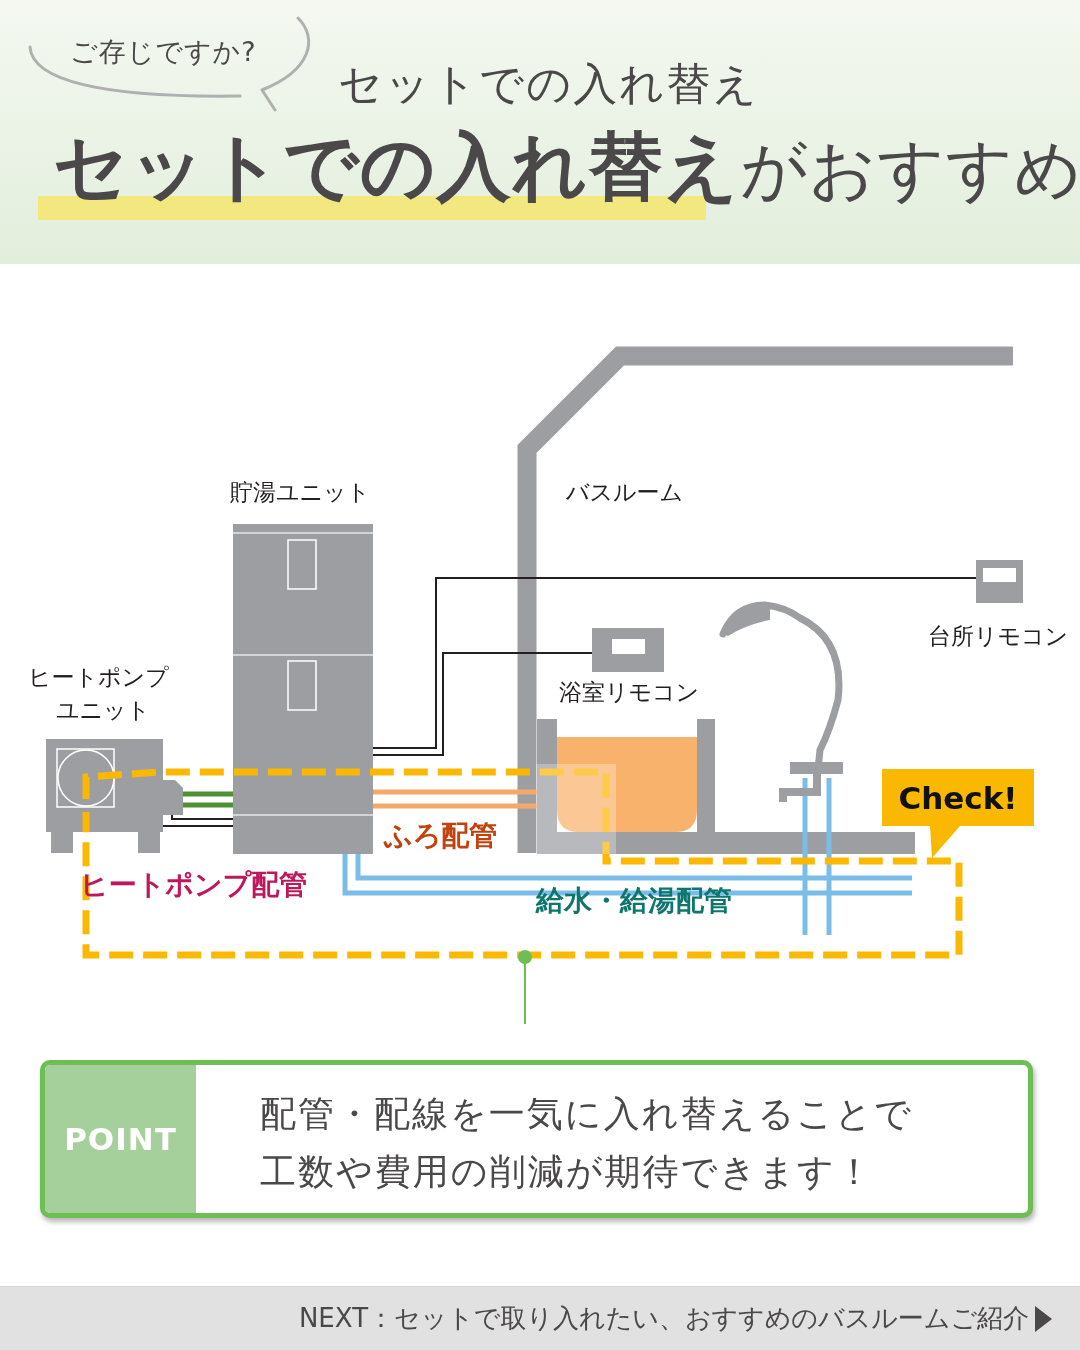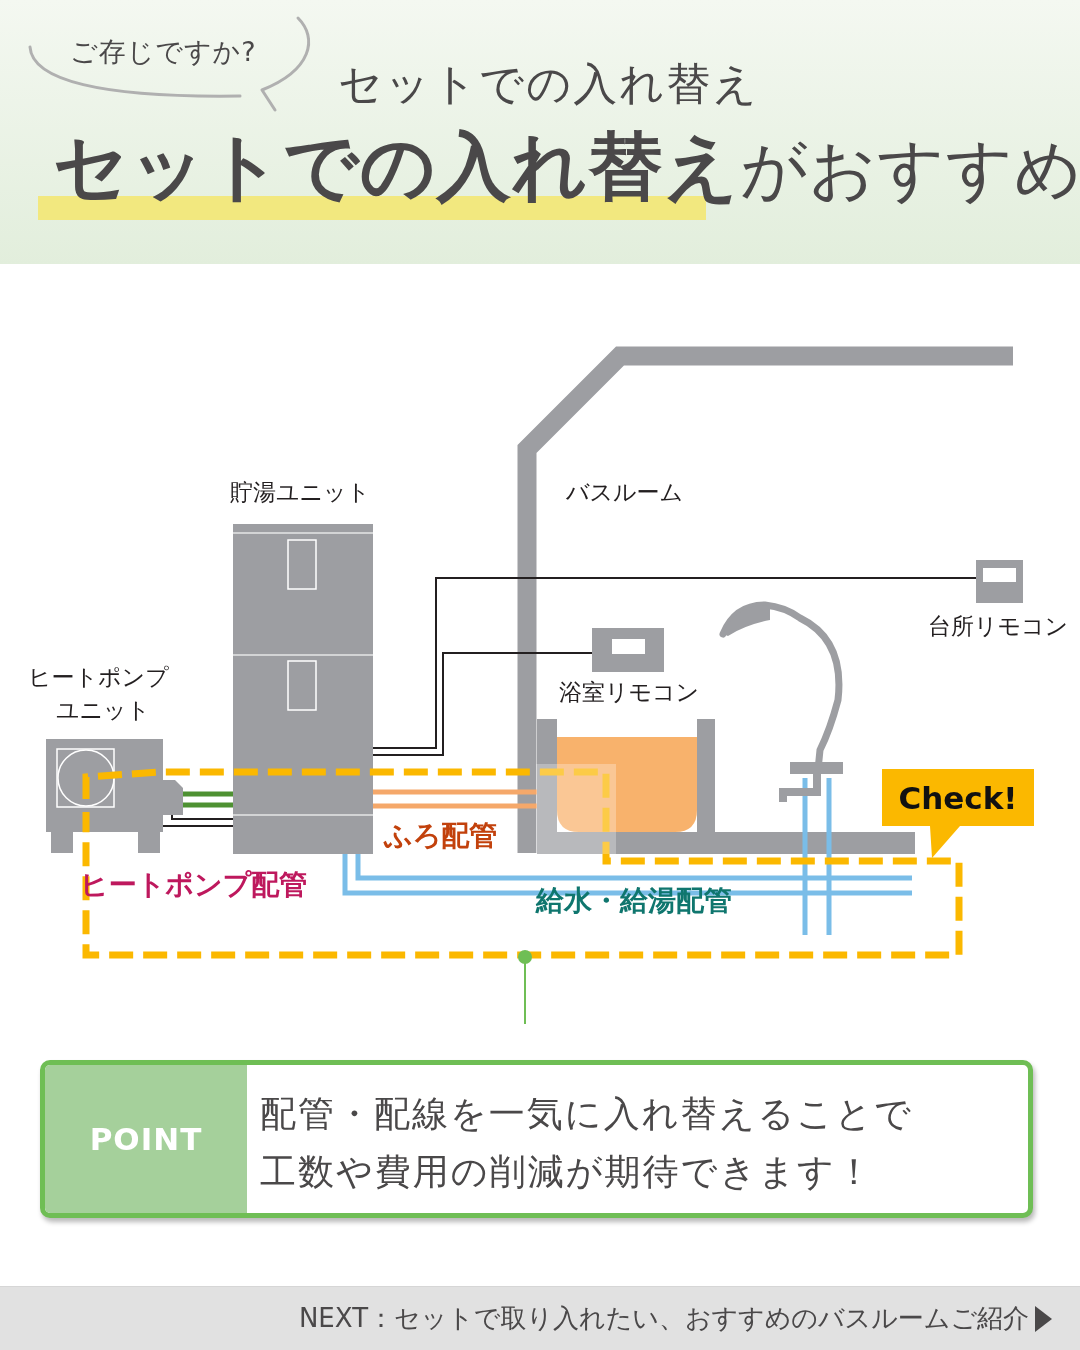--- a/index.html
+++ b/index.html
@@ -42,21 +42,21 @@
     background: #fbb800; color: #111; font-size: 31px; font-weight: bold;
     display: flex; align-items: center; justify-content: center;
   }
 
   .point-box {
     position: absolute; left: 40px; top: 1060px; width: 993px; height: 158px;
     border: 5px solid #6fbe55; border-radius: 10px; background: #ffffff;
     box-shadow: 2px 4px 5px rgba(0,0,0,0.28); overflow: hidden;
   }
   .point-label {
-    position: absolute; left: 0; top: 0; width: 202px; height: 100%;
+    position: absolute; left: 0; top: 0; width: 151px; height: 100%;
     background: #a5d09b; color: #ffffff; font-size: 31px; font-weight: bold;
     display: flex; align-items: center; justify-content: center; letter-spacing: 1px;
   }
   .point-text {
     position: absolute; left: 215px; top: 20px; font-size: 36px; color: #4a4849;
     line-height: 58px; letter-spacing: 2px;
   }
 
   .footer {
     position: absolute; left: 0; top: 1286px; width: 1080px; height: 64px;
@@ -171,21 +171,21 @@
 
     <line x1="525" y1="958" x2="525" y2="1060" stroke="#6fbe55" stroke-width="2"></line>
     <circle cx="525" cy="957" r="7" fill="#6fbe55"></circle>
   </svg>
 
   <div class="lbl" style="left:230px; top:213px;">貯湯ユニット</div>
   <div class="lbl" style="left:566px; top:213px;">バスルーム</div>
   <div class="lbl" style="left:28px; top:398px;">ヒートポンプ</div>
   <div class="lbl" style="left:56px; top:431px;">ユニット</div>
   <div class="lbl" style="left:559px; top:413px;">浴室リモコン</div>
-  <div class="lbl" style="left:928px; top:347px;">台所リモコン</div>
+  <div class="lbl" style="left:928px; top:357px;">台所リモコン</div>
 
   <div class="pipe-lbl" style="left:384px; top:553px; color:#c2410c;">ふろ配管</div>
   <div class="pipe-lbl" style="left:80px; top:602px; color:#be185d;">ヒートポンプ配管</div>
   <div class="pipe-lbl" style="left:536px; top:618px; color:#0f766e;">給水・給湯配管</div>
 </div>
 
 <div class="check-badge">Check!</div>
 
 <div class="point-box">
   <div class="point-label">POINT</div>

